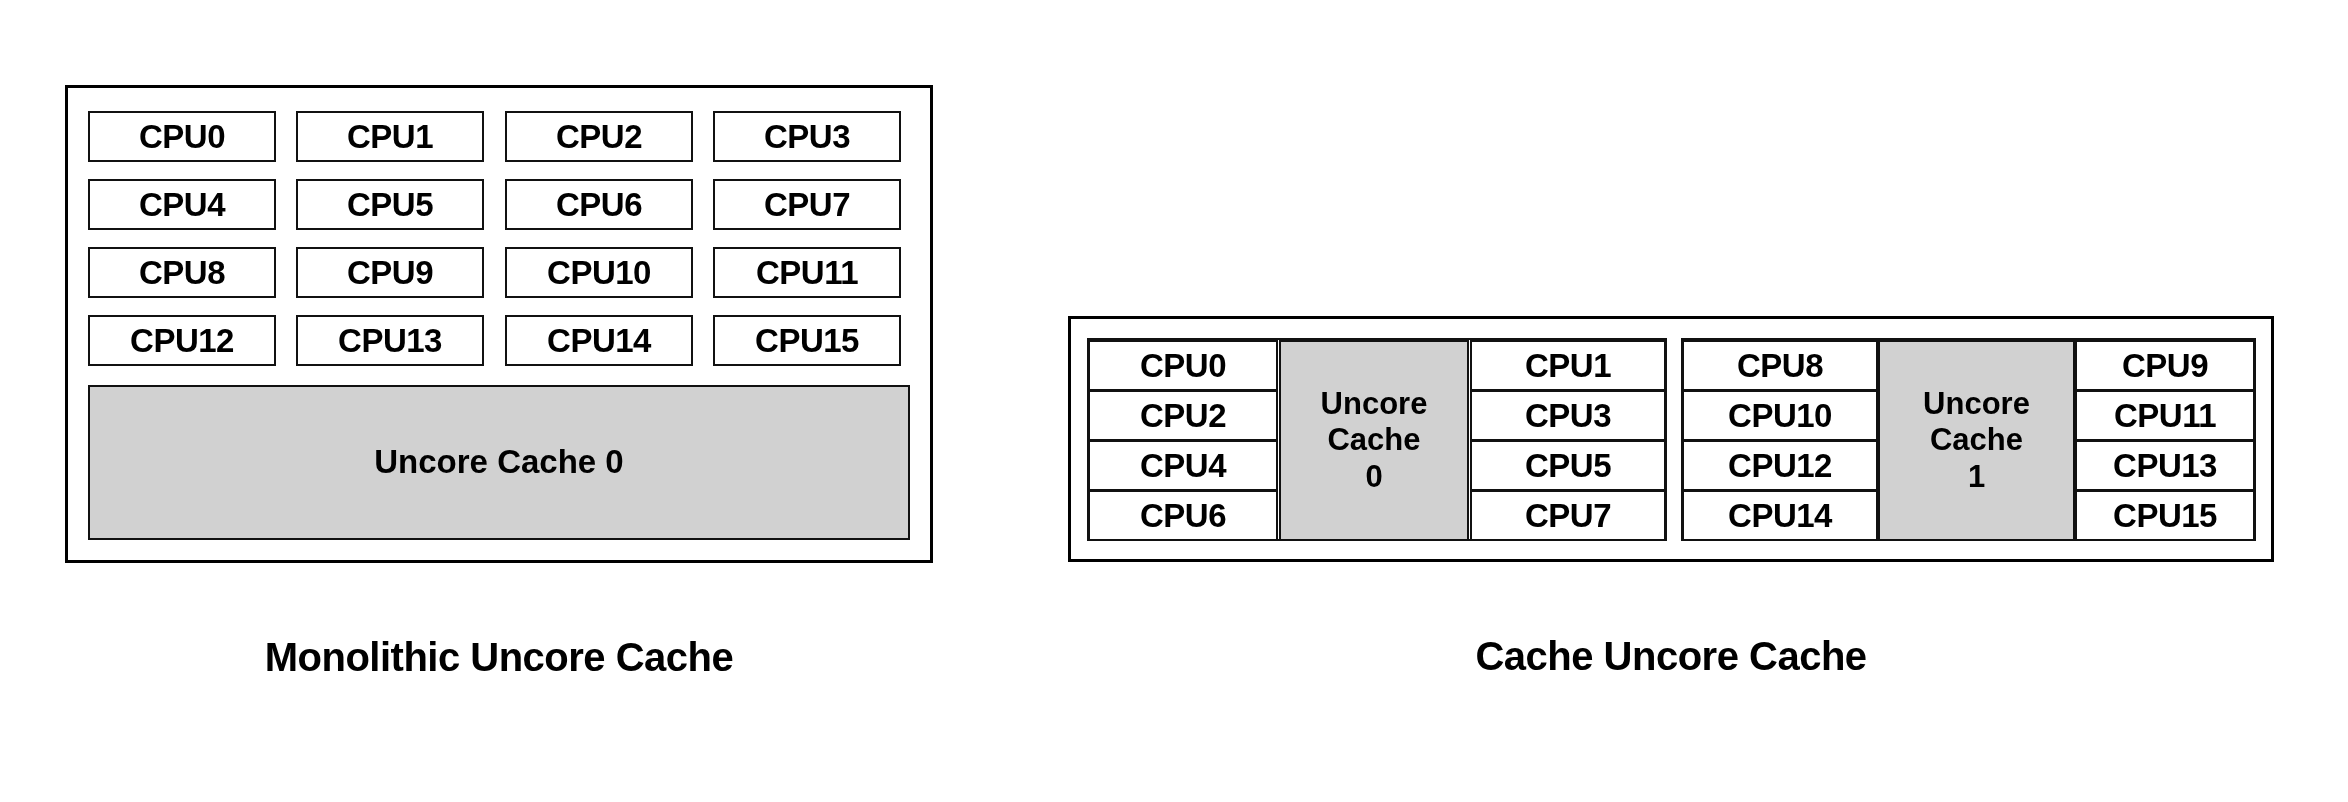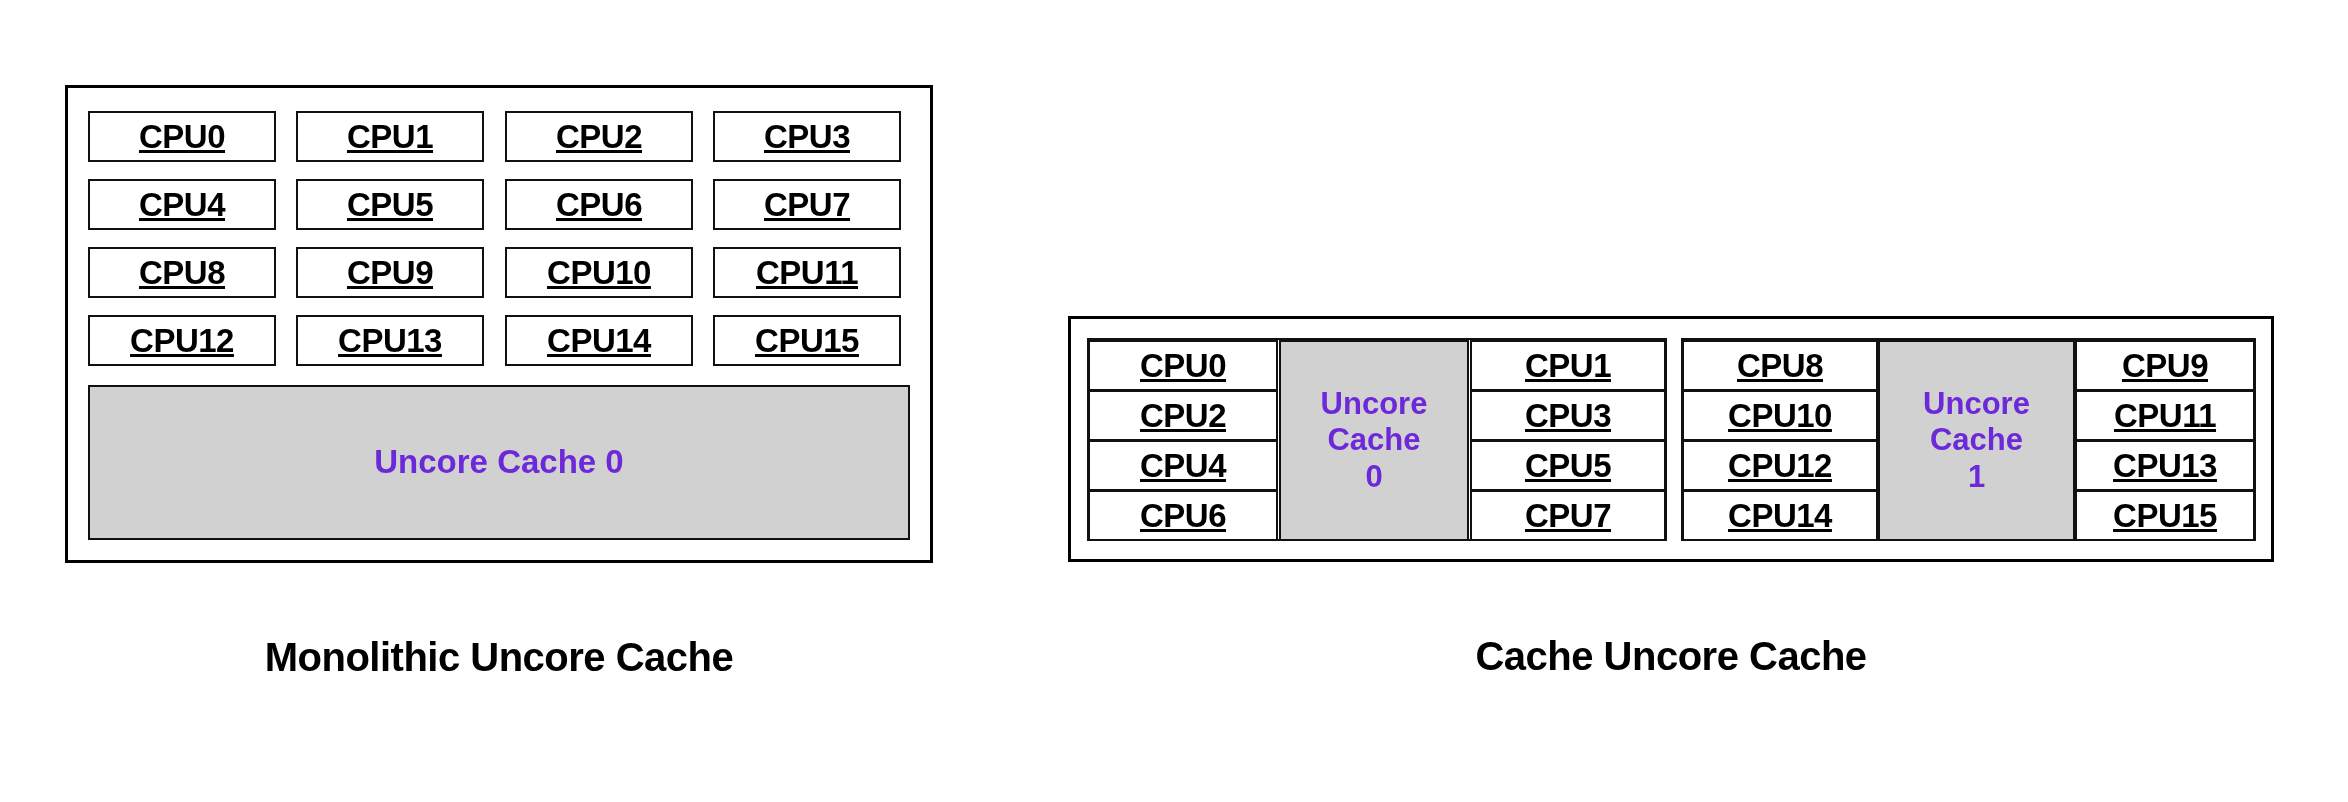--- a/index.html
+++ b/index.html
@@ -34,36 +34,35 @@
     background: #ffffff;
     box-sizing: border-box;
     display: flex;
     align-items: center;
     justify-content: center;
     font-weight: bold;
     font-size: 33px;
     letter-spacing: -0.5px;
     line-height: 1;
     color: #000000;
-    text-decoration: underline;
   }
 
   .cache-cell {
     position: absolute;
     border: 2px solid #111111;
     background: #d1d1d1;
     box-sizing: border-box;
     display: flex;
     align-items: center;
     justify-content: center;
     font-weight: bold;
     font-size: 33px;
     line-height: 1.18;
     text-align: center;
-    color: #6d28d9;
+    color: #000000;
   }
 
   .group-frame {
     position: absolute;
     border: 2px solid #111111;
     background: #ffffff;
     box-sizing: border-box;
   }
 
   .caption {

